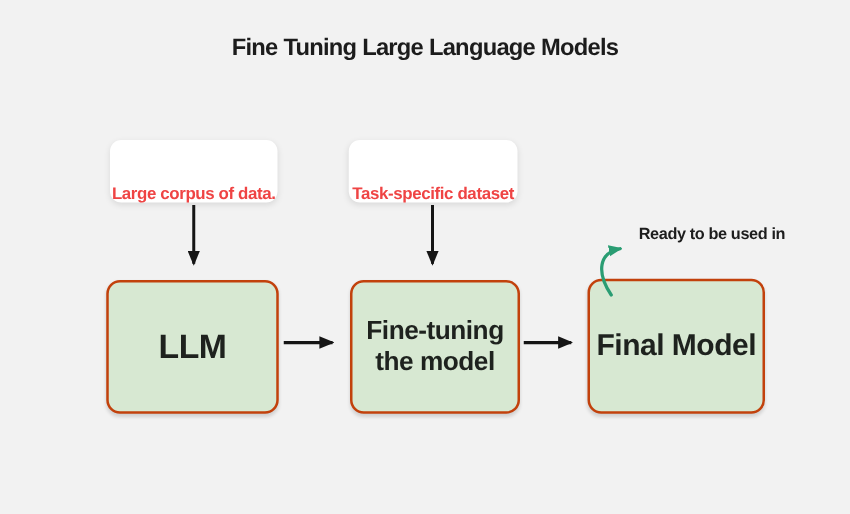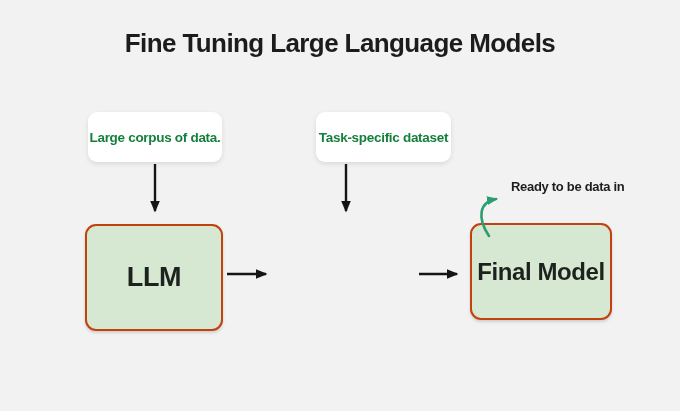--- a/index.html
+++ b/index.html
@@ -11,62 +11,62 @@
     height: 411px;
     background: #f2f2f2;
     overflow: hidden;
   }
 
   .title {
     position: absolute;
     left: 0; right: 0;
     top: 28px;
     text-align: center;
-    font-size: 26px;
+    font-size: 19px;
     font-weight: 700;
     letter-spacing: -0.6px;
     color: #1c1c1c;
   }
 
   .label-box {
     position: absolute;
     background: #ffffff;
     border-radius: 9px;
     box-shadow: 0 2px 5px rgba(0,0,0,0.10);
     display: flex;
-    align-items: center;
+    align-items: flex-end;
     justify-content: center;
     text-align: center;
     font-size: 13.5px;
     font-weight: 700;
     letter-spacing: -0.3px;
-    color: #15803d;
+    color: #ef4444;
   }
   .label-corpus  { left: 88px;  top: 112px; width: 134px; height: 50px; }
-  .label-dataset { left: 279px; top: 112px; width: 135px; height: 50px; margin-left: 37px; }
+  .label-dataset { left: 279px; top: 112px; width: 135px; height: 50px; }
 
   .node {
     position: absolute;
     background: #d7e8d2;
     border: 2px solid #c2410c;
     border-radius: 11px;
     box-shadow: 0 2px 3px rgba(0,0,0,0.14);
     display: flex;
     align-items: center;
     justify-content: center;
     text-align: center;
     font-weight: 700;
     letter-spacing: -0.4px;
     color: #1e221e;
     box-sizing: border-box;
   }
   .node-llm      { left: 85px;  top: 224px; width: 138px; height: 107px; font-size: 27px; }
   .node-finetune { left: 280px; top: 224px; width: 136px; height: 107px; font-size: 21px; line-height: 1.18; }
   .node-finetune .node-label { width: 118px; }
-  .node-final    { left: 470px; top: 223px; width: 142px; height: 97px; font-size: 24px; }
+  .node-final    { left: 470px; top: 223px; width: 142px; height: 108px; font-size: 24px; }
 
   .annotation {
     position: absolute;
     left: 511px;
     top: 180px;
     width: 160px;
     font-size: 13px;
     font-weight: 700;
     letter-spacing: -0.3px;
     line-height: 1.12;
@@ -91,27 +91,30 @@
   </div>
 
   <div class="label-box label-dataset">
     <span>Task-specific dataset</span>
   </div>
 
   <div class="node node-llm">
     <span class="node-label">LLM</span>
   </div>
 
+  <div class="node node-finetune">
+    <span class="node-label">Fine-tuning the model</span>
+  </div>
 
   <div class="node node-final">
     <span class="node-label">Final Model</span>
   </div>
 
   <div class="annotation">
-    <div>Ready to be data in</div>
+    <div>Ready to be used in</div>
   </div>
 
   <svg class="arrows-layer" width="680" height="411" viewBox="0 0 680 411">
     <defs>
       <marker id="ah-black" markerUnits="userSpaceOnUse" markerWidth="12" markerHeight="10" refX="10.5" refY="5" orient="auto">
         <path d="M0,0 L12,5 L0,10 Z" fill="#151515"></path>
       </marker>
       <marker id="ah-teal" markerUnits="userSpaceOnUse" markerWidth="11" markerHeight="10" refX="9" refY="5" orient="auto">
         <path d="M0,0.5 L11,5 L0,9.5 Z" fill="#2a9d73"></path>
       </marker>

